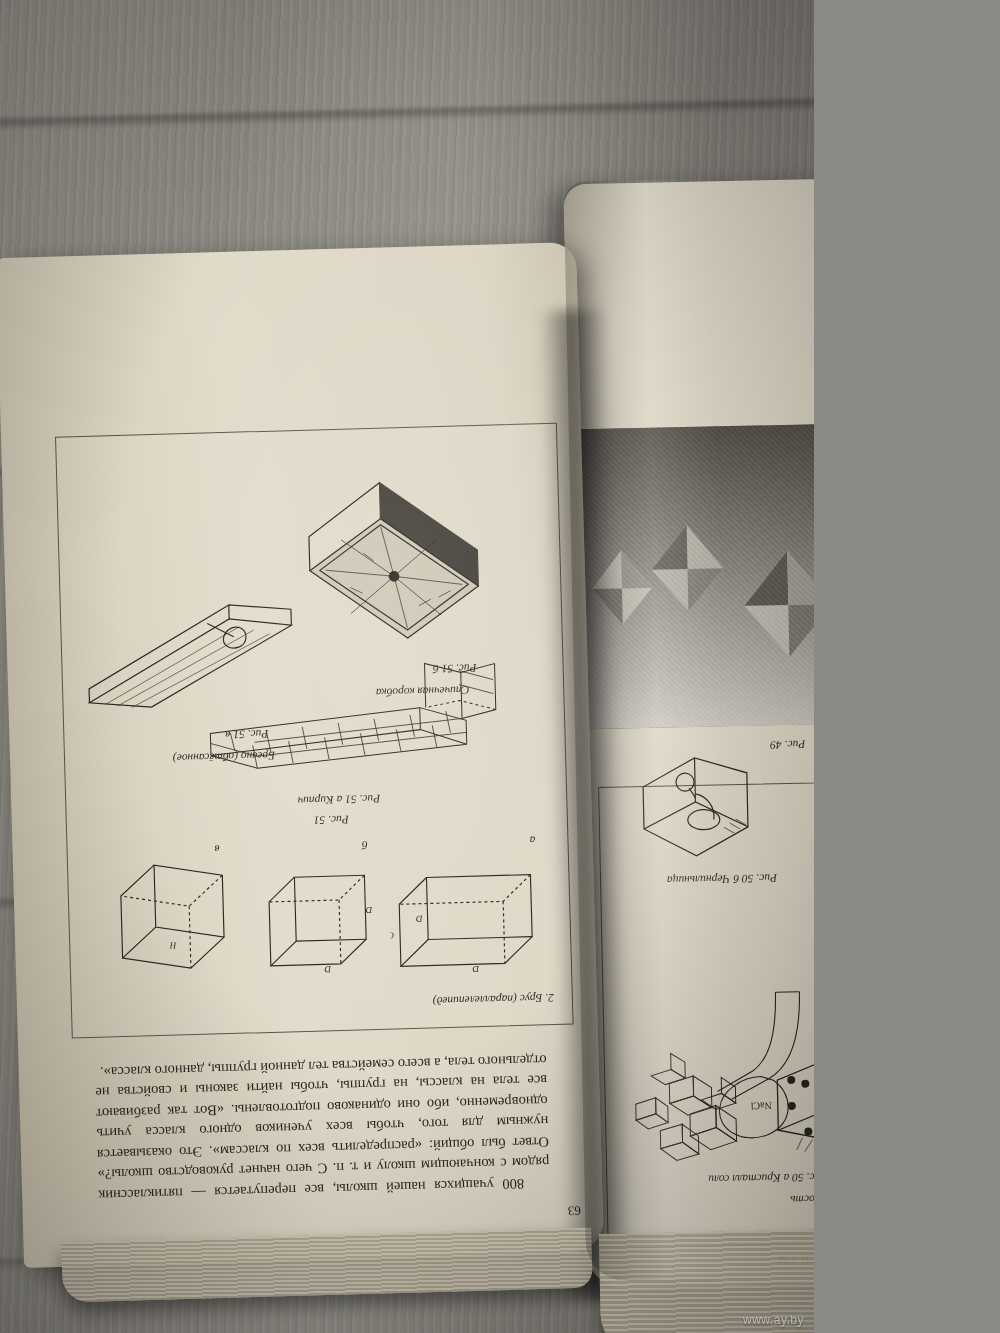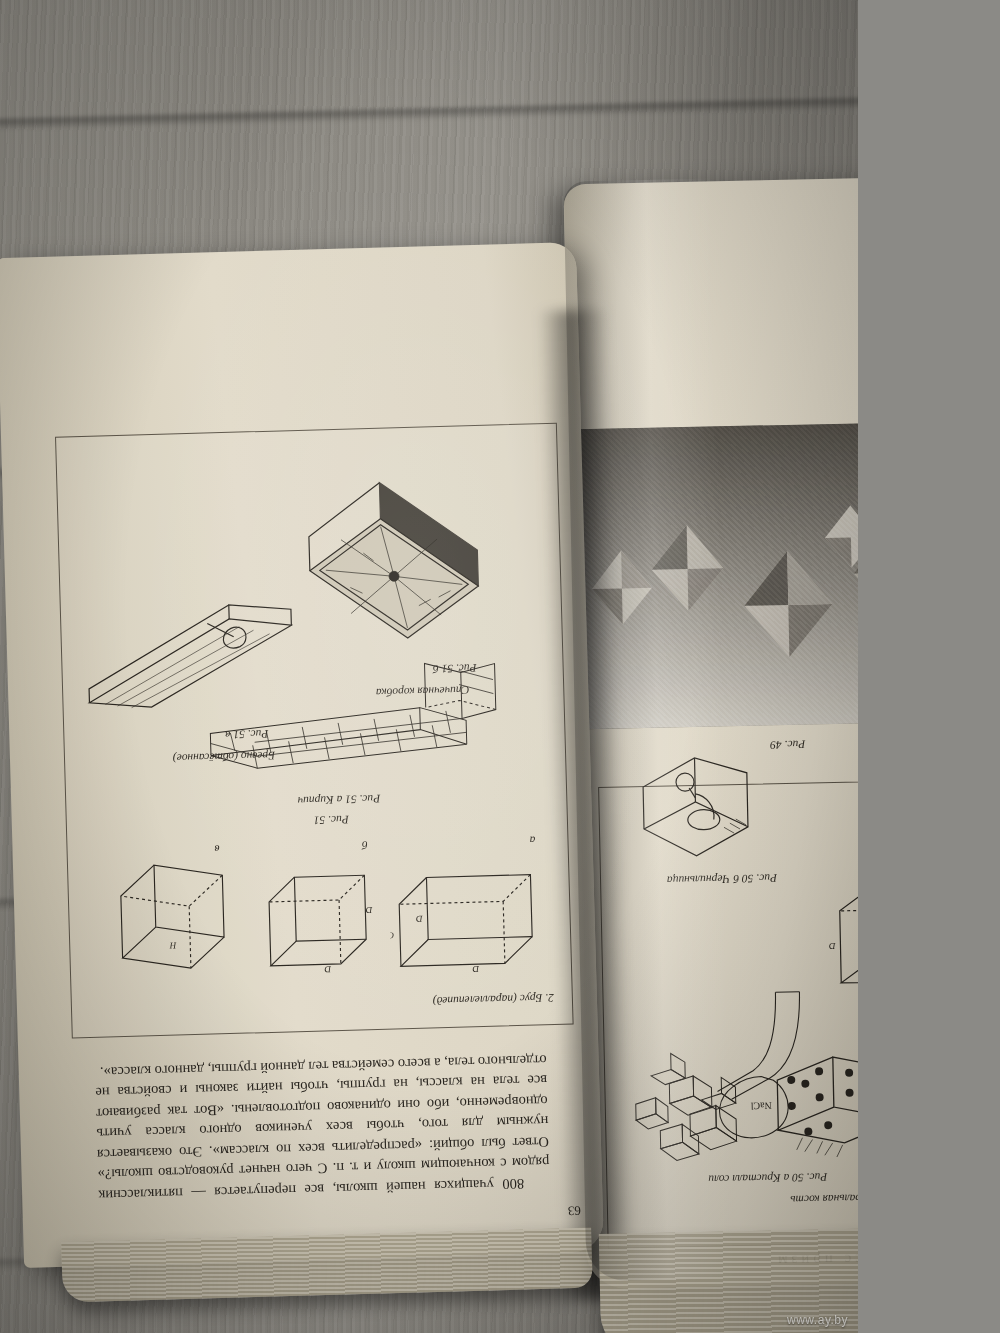--- a/index.html
+++ b/index.html
@@ -1,21 +1,21 @@
 <!DOCTYPE html>
 <html><head>
 <meta charset="utf-8">
 <style>
   html,body{margin:0;padding:0;}
   body{
     width:1000px;height:1333px;overflow:hidden;
     font-family:"Liberation Serif", serif;
     background:#8b8a86;
   }
-  .scene{position:relative;width:814px;height:1333px;overflow:hidden;padding-left:44px;}
+  .scene{position:relative;width:814px;height:1333px;overflow:hidden;}
 
   
   .wood{
     position:absolute;inset:0;
     background:
       repeating-linear-gradient(92deg,
         rgba(0,0,0,0.05) 0px, rgba(0,0,0,0.05) 2px,
         rgba(255,255,255,0.03) 2px, rgba(255,255,255,0.03) 5px,
         rgba(0,0,0,0.02) 5px, rgba(0,0,0,0.02) 9px),
       linear-gradient(97deg,#9a978f 0%,#8d8a83 25%,#96938c 50%,#85827b 75%,#918e87 100%);

